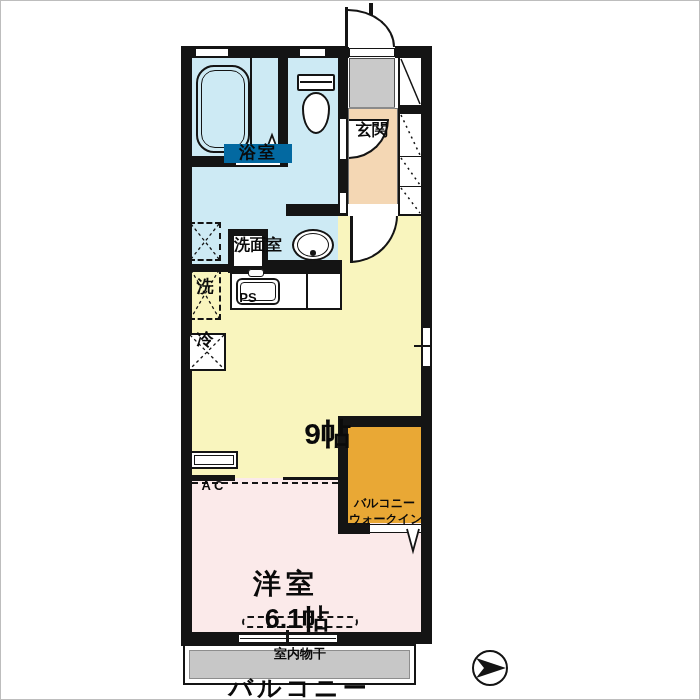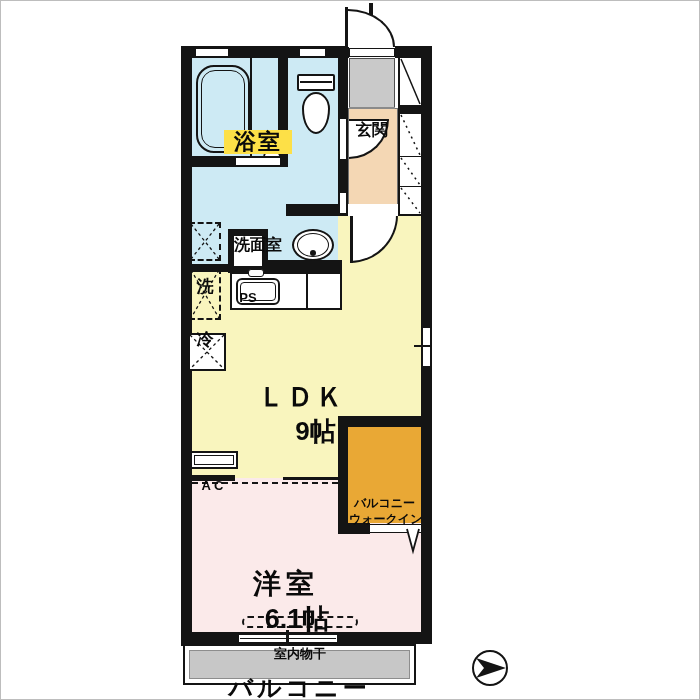--- a/index.html
+++ b/index.html
@@ -124,28 +124,27 @@
     <line x1="218" y1="223" x2="190" y2="258" stroke="#141414" stroke-width="1.3" stroke-dasharray="3,3"></line>
     <line x1="190" y1="269" x2="218" y2="317" stroke="#141414" stroke-width="1.3" stroke-dasharray="3,3"></line>
     <line x1="218" y1="269" x2="190" y2="317" stroke="#141414" stroke-width="1.3" stroke-dasharray="3,3"></line>
     <line x1="189" y1="334" x2="223" y2="368" stroke="#141414" stroke-width="1.3" stroke-dasharray="3,3"></line>
     <line x1="223" y1="334" x2="189" y2="368" stroke="#141414" stroke-width="1.3" stroke-dasharray="3,3"></line>
     <polyline points="263,155 271,134 279,155" fill="#ffffff" stroke="#141414" stroke-width="1.8"></polyline>
     <polyline points="406,528 412,550 418,528" fill="#ffffff" stroke="#141414" stroke-width="1.8"></polyline>
     <polygon points="475,657 505,667 475,677 483,667" fill="#141414"></polygon>
   </svg>
 
-  <div class="lbl" style="left:223px;top:81px;width:68px;font-size:22px;letter-spacing:2px;font-weight:600;background:#fde047;">浴室</div>
+  <div class="lbl" style="left:223px;top:95px;width:68px;font-size:17px;letter-spacing:2px;font-weight:600;background:#0369a1;">浴室</div>
   <div class="lbl" style="left:349px;top:72px;width:44px;font-size:16px;font-weight:600;">玄関</div>
   <div class="lbl" style="left:220px;top:187px;width:74px;font-size:16px;font-weight:600;">洗面室</div>
   <div class="lbl" style="left:191px;top:229px;width:26px;font-size:17px;font-weight:600;">洗</div>
   <div class="lbl" style="left:233px;top:242px;width:28px;font-size:13px;font-weight:700;">PS</div>
   <div class="lbl" style="left:191px;top:282px;width:26px;font-size:17px;font-weight:600;">冷</div>
-  <div class="lbl" style="left:228px;top:334px;width:145px;font-size:27px;font-weight:600;letter-spacing:2px;">ＬＤＫ</div>
-  <div class="lbl" style="left:262px;top:368px;width:105px;font-size:26px;font-weight:600;">9帖</div>
+  <div class="lbl" style="left:245px;top:368px;width:105px;font-size:30px;font-weight:600;text-align:right;">9帖</div>
   <div class="lbl" style="left:188px;top:430px;width:50px;font-size:13px;font-weight:600;letter-spacing:3px;">AC</div>
   <div class="lbl" style="left:348px;top:448px;width:71px;font-size:12px;font-weight:700;">バルコニー</div>
   <div class="lbl" style="left:348px;top:464px;width:71px;font-size:12px;font-weight:700;">ウォークイン</div>
   <div class="lbl" style="left:225px;top:520px;width:120px;font-size:28px;font-weight:600;letter-spacing:5px;">洋室</div>
   <div class="lbl" style="left:236px;top:556px;width:120px;font-size:27px;font-weight:600;">6.1帖</div>
   <div class="lbl" style="left:239px;top:598px;width:120px;font-size:13px;font-weight:600;">室内物干</div>
 
 </div>
 
 </body></html>

